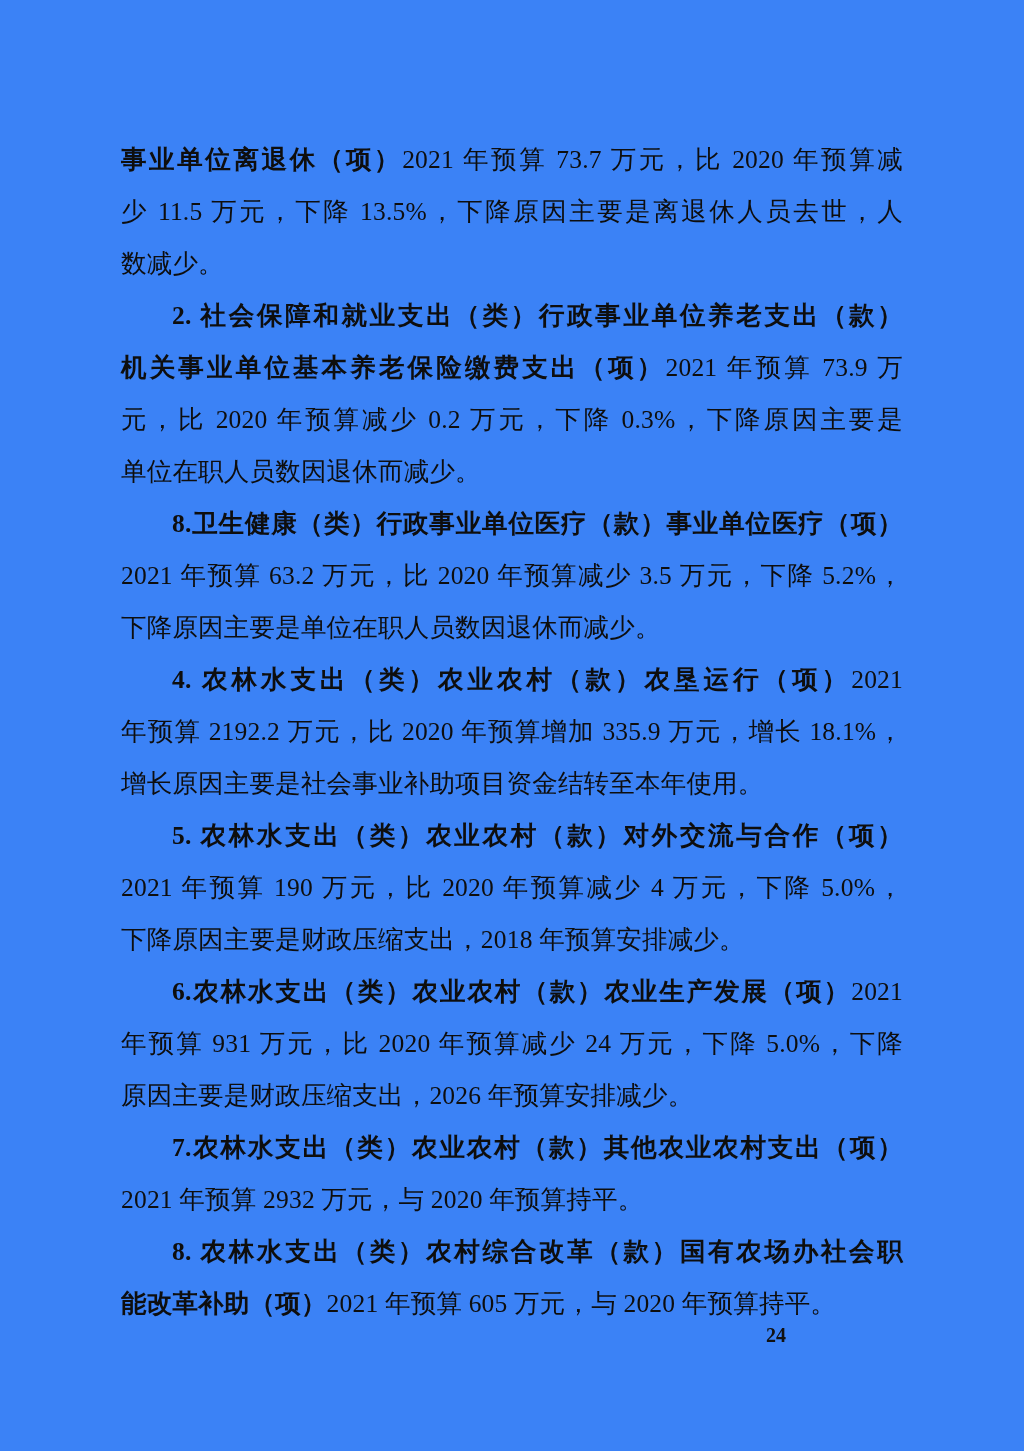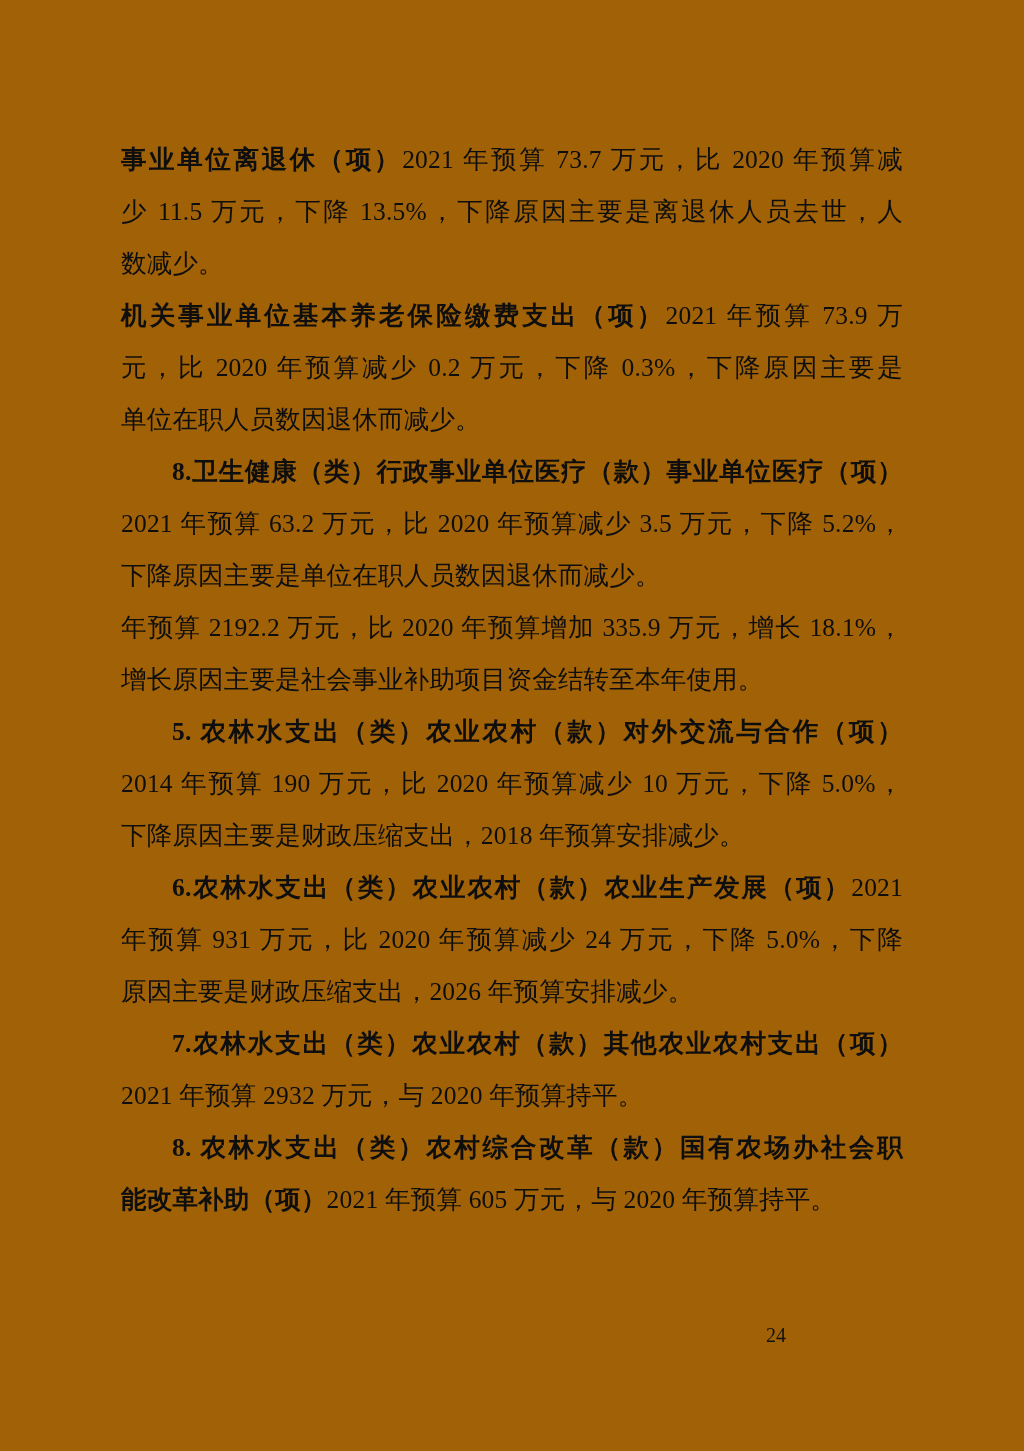--- a/index.html
+++ b/index.html
@@ -11,21 +11,21 @@
     height: 1451px;
     background: #ffffff;
     position: relative;
     overflow: hidden;
     font-family: "Liberation Serif", "DejaVu Serif", serif;
     color: #0e0e0e;
   }
   .page {
     position: absolute;
     inset: 0;
-    background: #a16207;
+    background: #3b82f6;
   }
   .content {
     position: absolute;
     left: 121px;
     top: 134px;
     width: 782px;
     font-size: 25.5px;
   }
   .para {
     margin: 0;
@@ -47,58 +47,60 @@
     text-indent: 2em;
   }
   .line b {
     font-weight: 800;
   }
   .page-number {
     position: absolute;
     left: 766px;
     top: 1322px;
     font-size: 20px;
-    font-weight: 400;
+    font-weight: 700;
     color: #111111;
     line-height: 26px;
     text-align: center;
   }
 </style>
 </head>
 <body>
 
 <div class="page">
   <div class="content">
 
     <div class="para">
       <div class="line"><b>事业单位离退休（项）</b><span>2021 年预算 73.7 万元，比 2020 年预算减</span></div>
       <div class="line"><span>少 11.5 万元，下降 13.5%，下降原因主要是离退休人员去世，人</span></div>
       <div class="line last"><span>数减少。</span></div>
     </div>
 
     <div class="para">
+      <div class="line ind"><b>2. 社会保障和就业支出（类）行政事业单位养老支出（款）</b></div>
       <div class="line"><b>机关事业单位基本养老保险缴费支出（项）</b><span>2021 年预算 73.9 万</span></div>
       <div class="line"><span>元，比 2020 年预算减少 0.2 万元，下降 0.3%，下降原因主要是</span></div>
       <div class="line last"><span>单位在职人员数因退休而减少。</span></div>
     </div>
 
     <div class="para">
       <div class="line ind"><b>8.卫生健康（类）行政事业单位医疗（款）事业单位医疗（项）</b></div>
       <div class="line"><span>2021 年预算 63.2 万元，比 2020 年预算减少 3.5 万元，下降 5.2%，</span></div>
       <div class="line last"><span>下降原因主要是单位在职人员数因退休而减少。</span></div>
     </div>
 
     <div class="para">
+      <div class="line ind"><b>4. 农林水支出（类）农业农村（款）农垦运行（项）</b><span>2021</span></div>
       <div class="line"><span>年预算 2192.2 万元，比 2020 年预算增加 335.9 万元，增长 18.1%，</span></div>
       <div class="line last"><span>增长原因主要是社会事业补助项目资金结转至本年使用。</span></div>
     </div>
 
     <div class="para">
       <div class="line ind"><b>5. 农林水支出（类）农业农村（款）对外交流与合作（项）</b></div>
-      <div class="line"><span>2014 年预算 190 万元，比 2020 年预算减少 10 万元，下降 5.0%，</span></div>
+      <div class="line"><span>2021 年预算 190 万元，比 2020 年预算减少 4 万元，下降 5.0%，</span></div>
       <div class="line last"><span>下降原因主要是财政压缩支出，2018 年预算安排减少。</span></div>
     </div>
 
     <div class="para">
       <div class="line ind"><b>6.农林水支出（类）农业农村（款）农业生产发展（项）</b><span>2021</span></div>
       <div class="line"><span>年预算 931 万元，比 2020 年预算减少 24 万元，下降 5.0%，下降</span></div>
       <div class="line last"><span>原因主要是财政压缩支出，2026 年预算安排减少。</span></div>
     </div>
 
     <div class="para">

